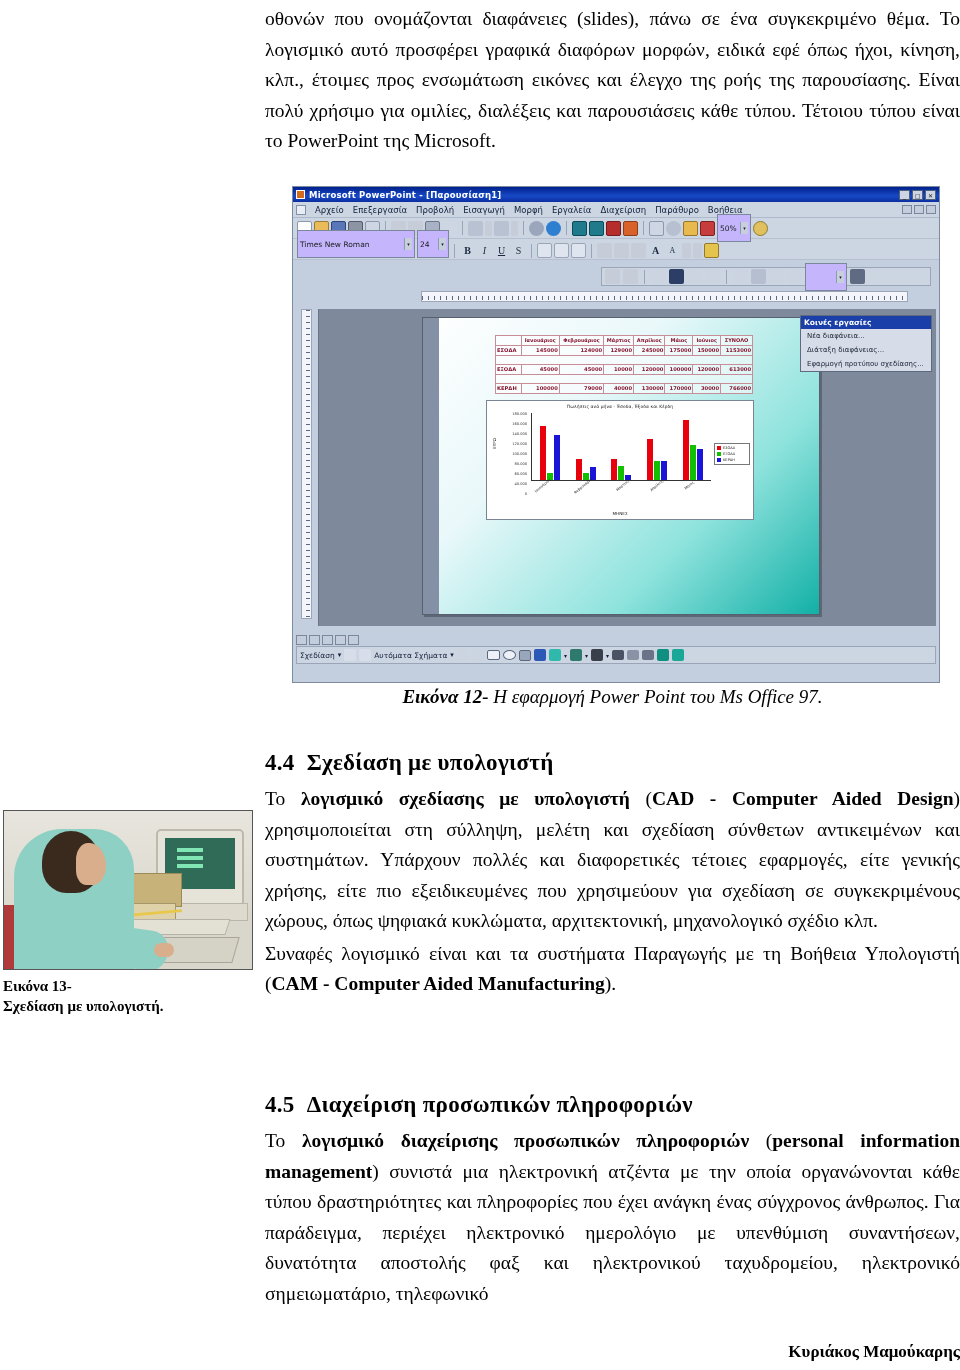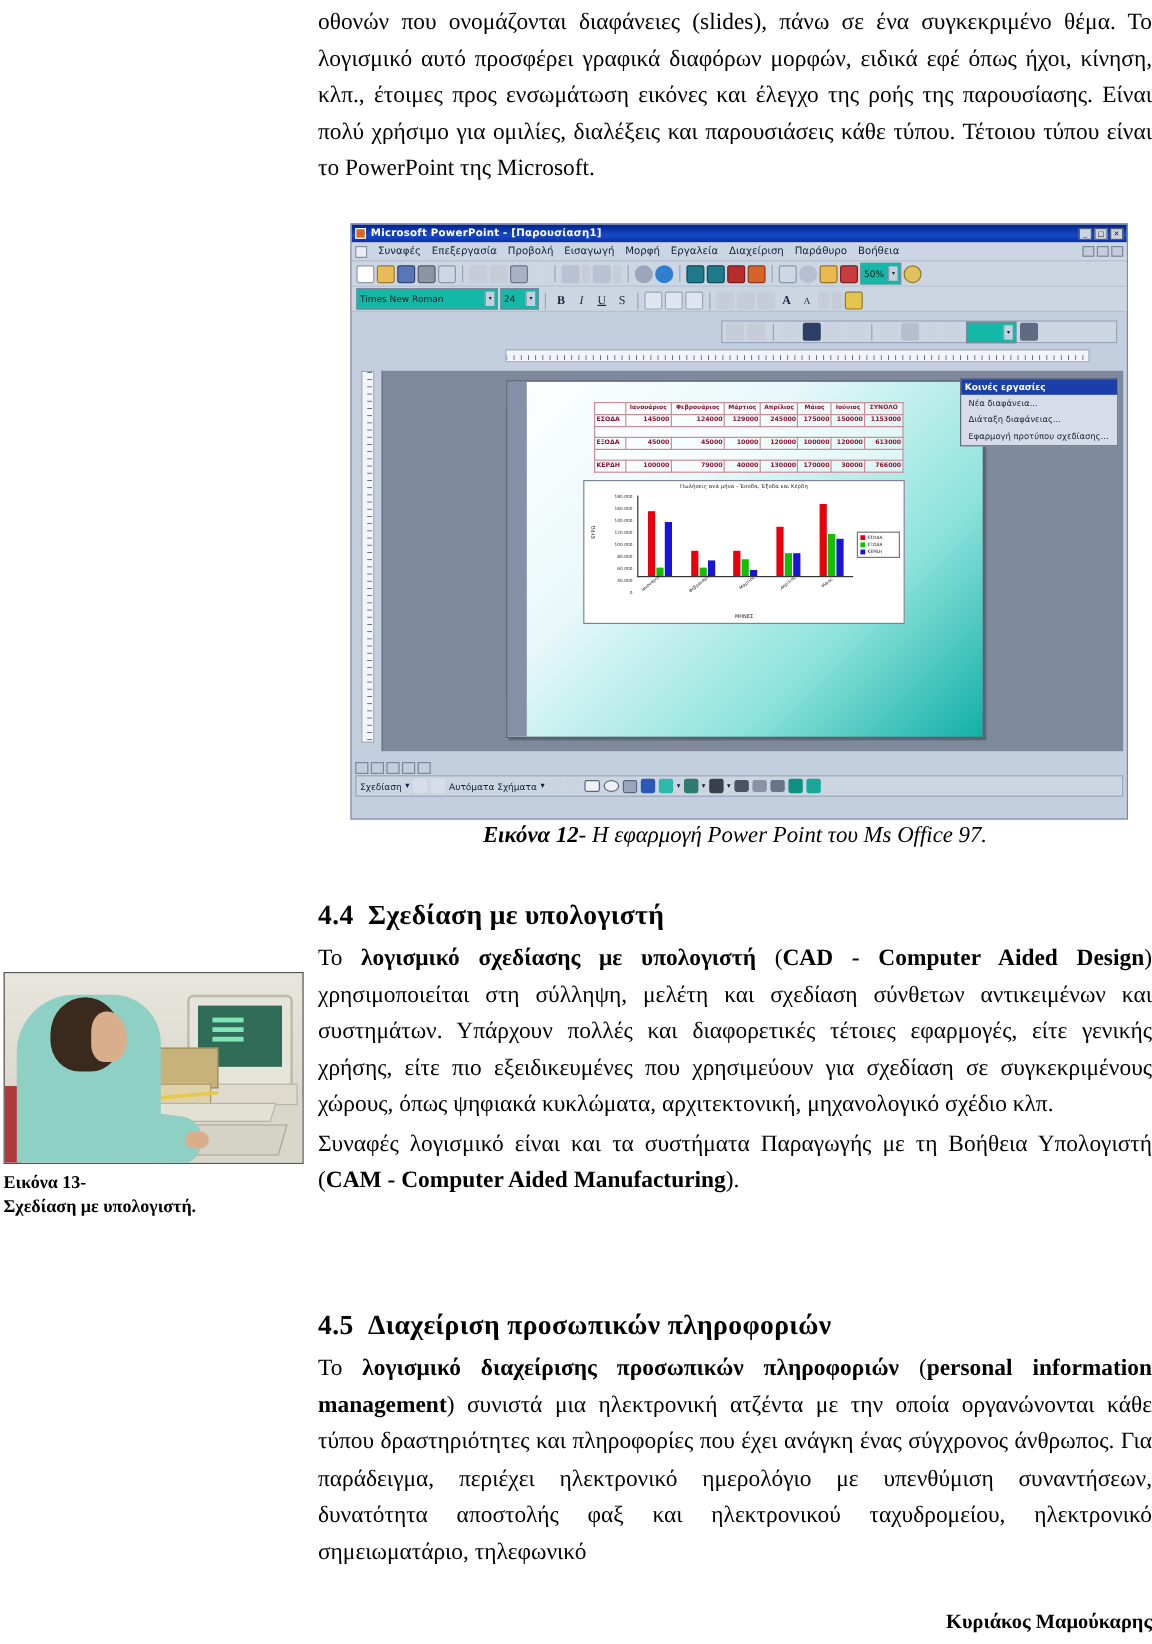--- a/index.html
+++ b/index.html
@@ -69,21 +69,21 @@
   .menubtns { margin-left:auto; display:flex; gap:2px; }
   .menubtns span{width:10px;height:9px;background:#c4cddc;border:1px solid #7b879c;display:inline-block;}
 
   .ppt-toolbar {
     height:21px; background:#ccd5e2; display:flex; align-items:center; gap:2px; padding:1px 4px;
     border-bottom:1px solid #b6c0d0;
   }
   .tb-ico { width:15px;height:15px;border-radius:2px; flex:none; }
   .tb-sep { width:1px;height:14px;background:#9aa5b8;margin:0 3px; flex:none;}
   .tb-combo {
-    height:18px;background:#14b8a6;border:1px solid #7b879c;font-size:7.5px;color:#222;
+    height:28px;background:#c4b5fd;border:1px solid #7b879c;font-size:7.5px;color:#222;
     display:flex;align-items:center;padding:0 2px; flex:none;
   }
   .tb-combo .arw { margin-left:auto; width:8px;height:12px;background:#c6cfdd;border-left:1px solid #8e99ac;
     display:flex;align-items:center;justify-content:center;font-size:5px;color:#222;}
 
   .ppt-fmtbar {
     height:21px; background:#ccd5e2; display:flex; align-items:flex-end; gap:2px; padding:1px 4px;
     border-bottom:1px solid #b6c0d0;
   }
   .fmt-btn {
@@ -291,21 +291,21 @@
         <span class="tlabel">Microsoft PowerPoint - [Παρουσίαση1]</span>
         <span class="winbtns">
           <span>_</span>
           <span>□</span>
           <span>✕</span>
         </span>
       </div>
 
       <div class="ppt-menubar">
         <span class="doc-ico"></span>
-        <span class="m">Συναφές</span>
+        <span class="m">Αρχείο</span>
         <span class="m">Επεξεργασία</span>
         <span class="m">Προβολή</span>
         <span class="m">Εισαγωγή</span>
         <span class="m">Μορφή</span>
         <span class="m">Εργαλεία</span>
         <span class="m">Διαχείριση</span>
         <span class="m">Παράθυρο</span>
         <span class="m">Βοήθεια</span>
         <span class="menubtns">
           <span></span>

